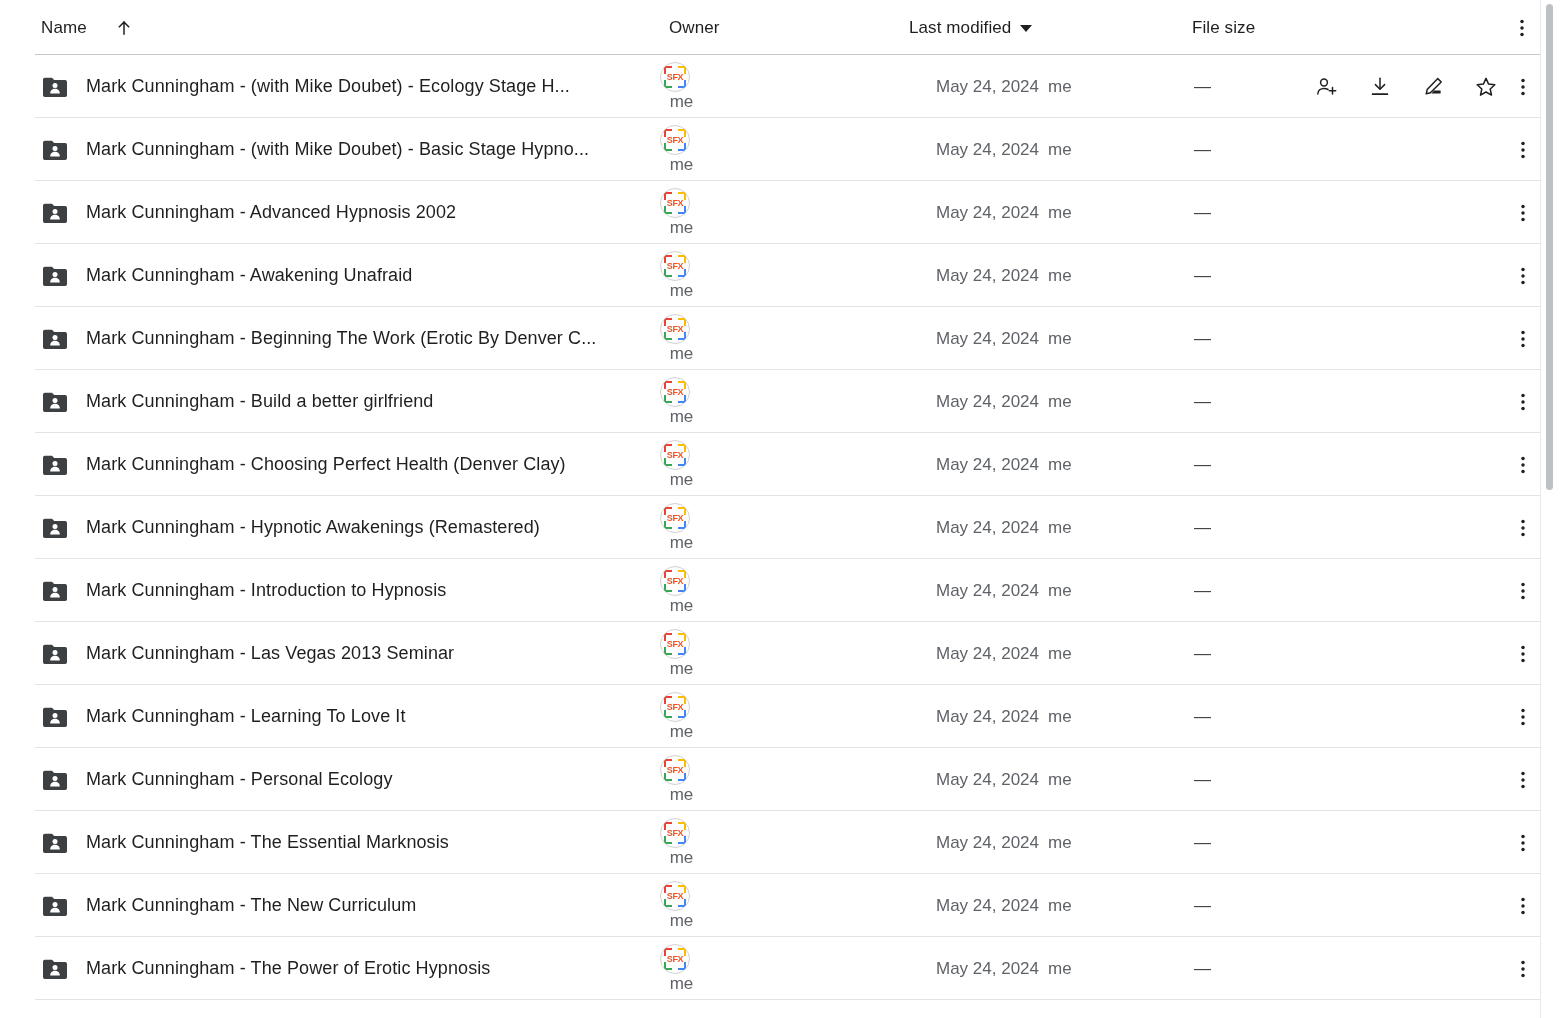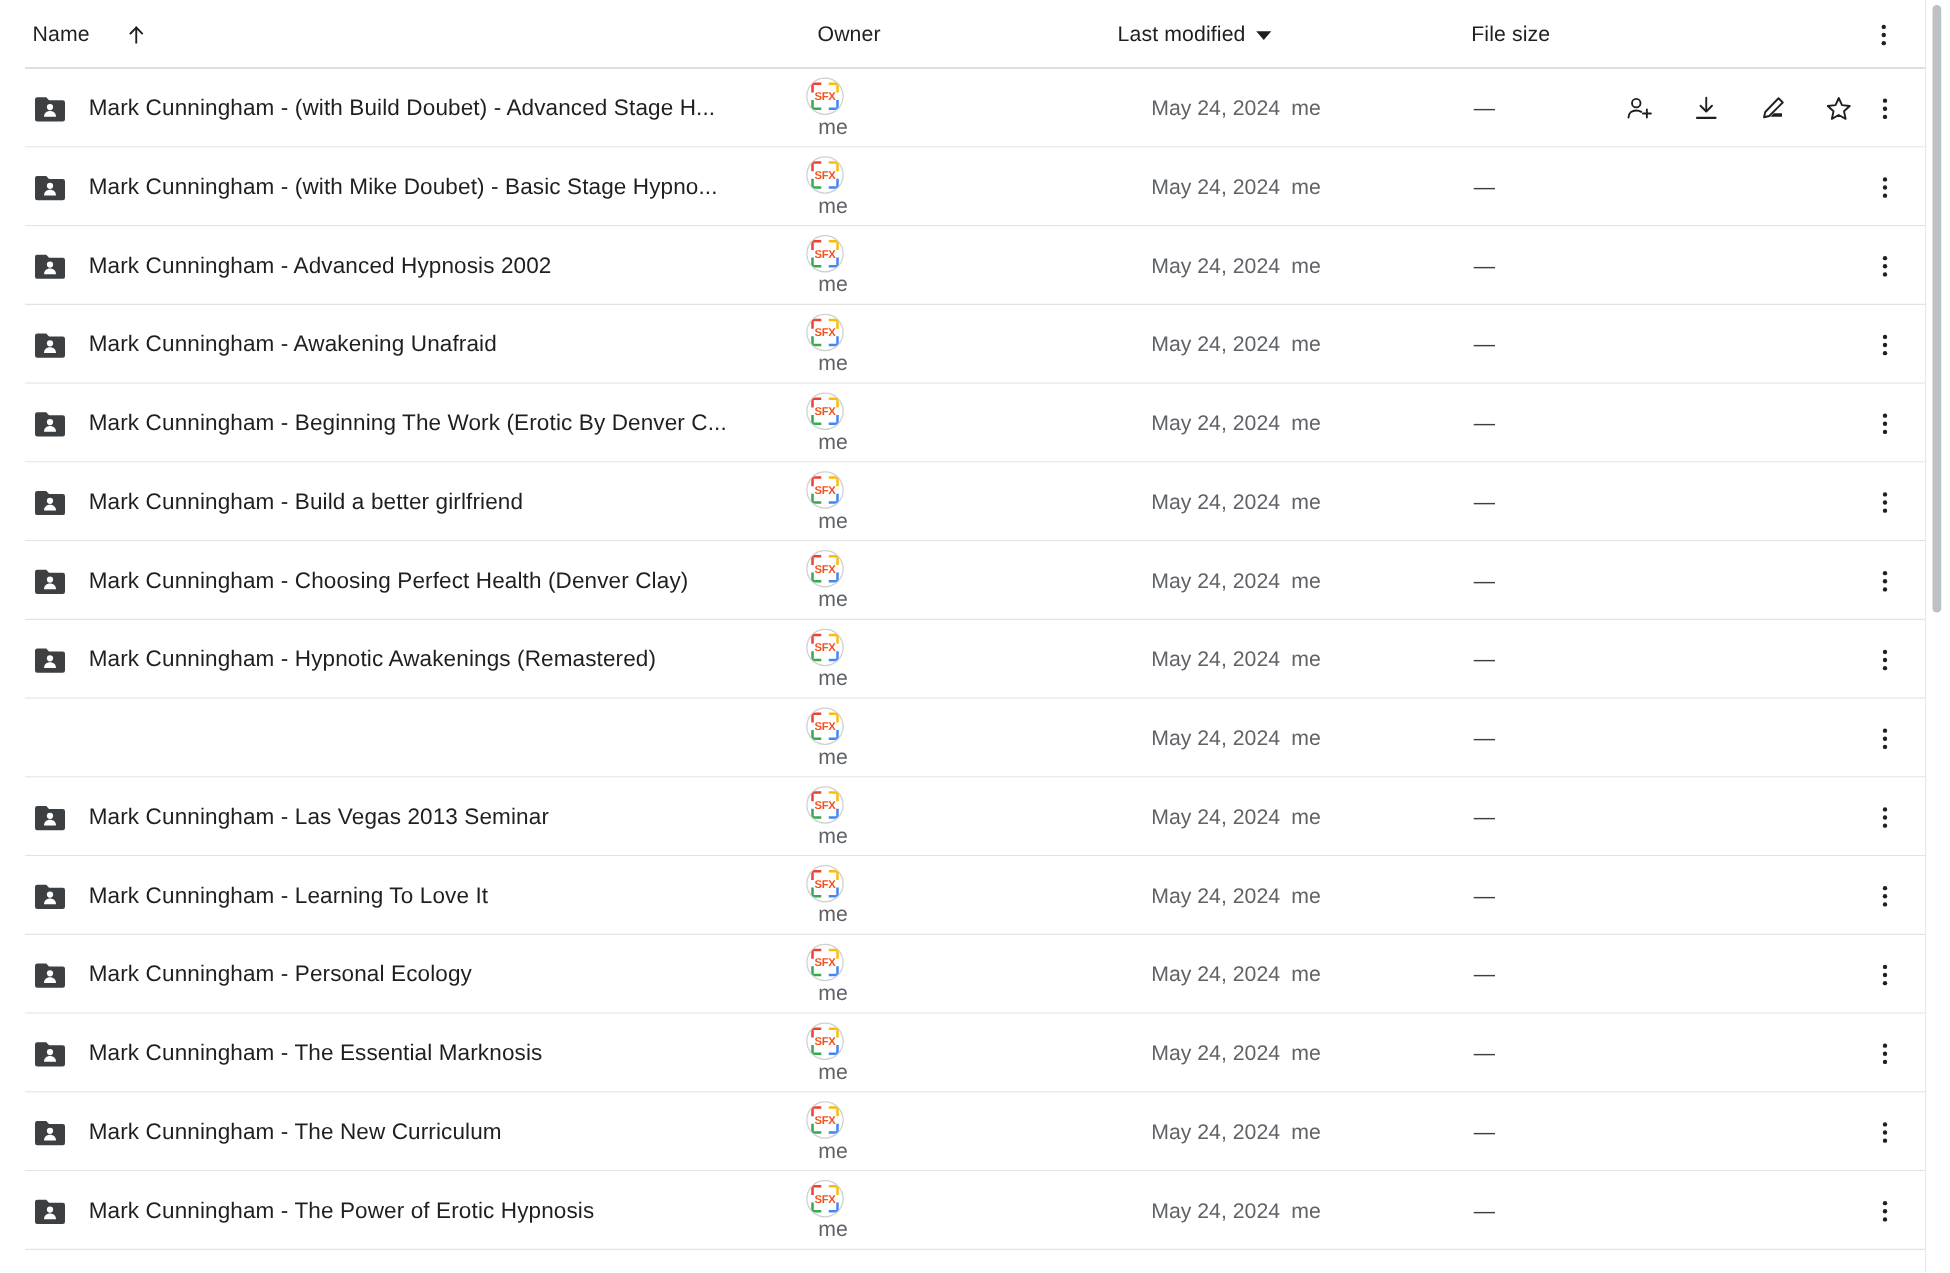--- a/index.html
+++ b/index.html
@@ -8,20 +8,21 @@
     width: 1560px; height: 1018px;
     background: #ffffff;
     font-family: "Liberation Sans", sans-serif;
     overflow: hidden;
   }
   .drive-list {
     position: relative;
     width: 1560px;
     height: 856px;
     background: #fff;
+    padding-left: 15px;
   }
 
   
   .list-header {
     position: relative;
     height: 55px;
     display: flex;
     align-items: center;
     color: #1f1f1f;
     font-size: 17px;
@@ -223,21 +224,21 @@
 
   <div class="rows" id="rows-container">
       <div class="row hovered">
         <div class="cell-name">
        <span class="folder-icon">
   <svg width="28" height="28" viewBox="0 0 28 28">
     <path d="M2 6.5 a1.8 1.8 0 0 1 1.8-1.8 h7.2 l2.2 2.4 h11 a1.8 1.8 0 0 1 1.8 1.8 v13.4 a1.8 1.8 0 0 1 -1.8 1.8 h-20.4 a1.8 1.8 0 0 1 -1.8 -1.8 z" fill="#3c4043"></path>
     <circle cx="14" cy="12.6" r="2.5" fill="#ffffff"></circle>
     <path d="M9.2 20.4 c0-2.9 2.2-4.6 4.8-4.6 s4.8 1.7 4.8 4.6 z" fill="#ffffff"></path>
   </svg></span>
-       <span class="name-text">Mark Cunningham - (with Build Doubet) - Advanced Stage H...</span>
+       <span class="name-text">Mark Cunningham - (with Mike Doubet) - Ecology Stage H...</span>
      </div>
      <div class="cell-owner">
 
   <div class="avatar">
     <span class="corner c-tl"></span>
     <span class="corner c-tr"></span>
     <span class="corner c-bl"></span>
     <span class="corner c-br"></span>
     <span class="sfx">SFX</span>
   </div>
@@ -515,20 +516,29 @@
 
      <div class="row-menu">
   <svg class="kebab" width="22" height="22" viewBox="0 0 22 22">
     <circle cx="11" cy="4.5" r="1.75" fill="#1f1f1f"></circle>
     <circle cx="11" cy="11" r="1.75" fill="#1f1f1f"></circle>
     <circle cx="11" cy="17.5" r="1.75" fill="#1f1f1f"></circle>
   </svg>
         </div>
       </div>
       <div class="row">
+        <div class="cell-name">
+       <span class="folder-icon">
+  <svg width="28" height="28" viewBox="0 0 28 28">
+    <path d="M2 6.5 a1.8 1.8 0 0 1 1.8-1.8 h7.2 l2.2 2.4 h11 a1.8 1.8 0 0 1 1.8 1.8 v13.4 a1.8 1.8 0 0 1 -1.8 1.8 h-20.4 a1.8 1.8 0 0 1 -1.8 -1.8 z" fill="#3c4043"></path>
+    <circle cx="14" cy="12.6" r="2.5" fill="#ffffff"></circle>
+    <path d="M9.2 20.4 c0-2.9 2.2-4.6 4.8-4.6 s4.8 1.7 4.8 4.6 z" fill="#ffffff"></path>
+  </svg></span>
+       <span class="name-text">Mark Cunningham - Introduction to Hypnosis</span>
+     </div>
      <div class="cell-owner">
 
   <div class="avatar">
     <span class="corner c-tl"></span>
     <span class="corner c-tr"></span>
     <span class="corner c-bl"></span>
     <span class="corner c-br"></span>
     <span class="sfx">SFX</span>
   </div>
        <span class="owner-text">me</span>

